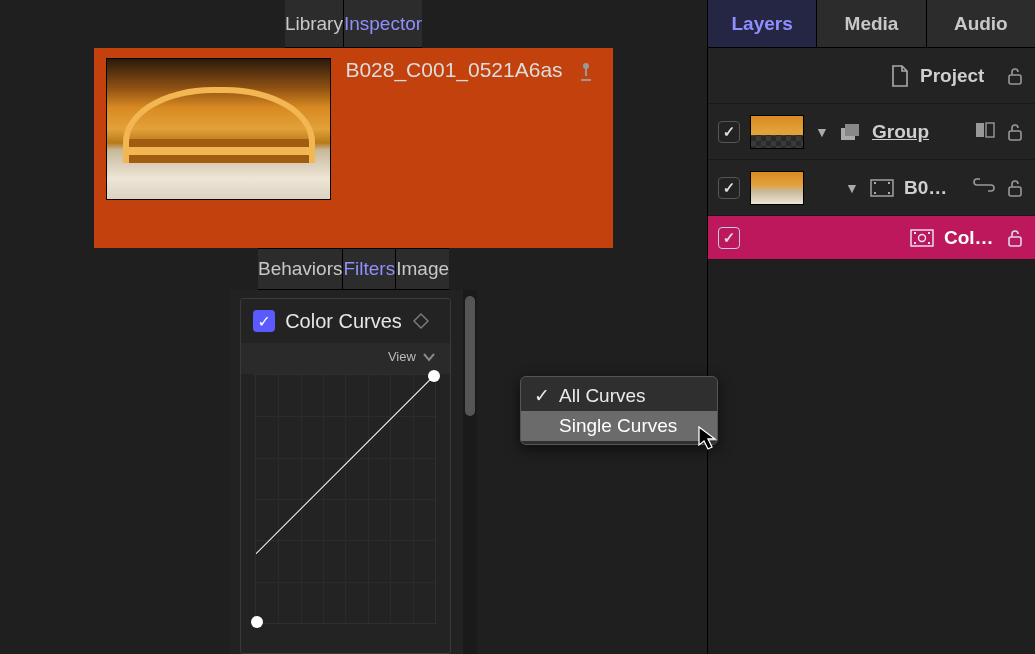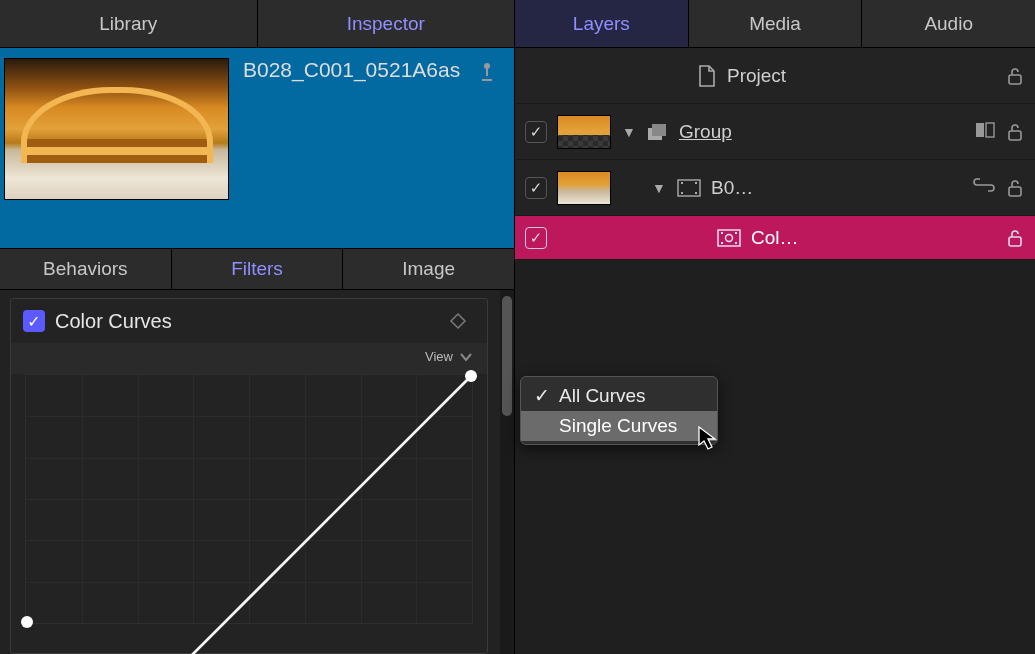--- a/index.html
+++ b/index.html
@@ -1,29 +1,29 @@
 <!DOCTYPE html>
 <html><head>
 <meta charset="utf-8">
 <style>
   * { box-sizing: border-box; margin: 0; padding: 0; font-family: -apple-system, "Helvetica Neue", Arial, sans-serif; }
   body { background: #1f1f1f; width: 1035px; height: 654px; overflow: hidden; color: #c8c8c8; font-size: 17px; user-select: none; position: relative; }
   
   .layout { display: flex; width: 100%; height: 100%; }
-  .left-col { width: 515px; display: flex; flex-direction: column; border-right: 1px solid #000; }
-  .right-col { flex: 1; display: flex; flex-direction: column; }
+  .left-col { width: 708px; display: flex; flex-direction: column; border-right: 1px solid #000; align-items: center; }
+  .right-col { flex: 1; display: flex; flex-direction: column; font-weight: bold; }
   
   
   .top-tabs { display: flex; height: 48px; background: #2c2c2c; border-bottom: 1px solid #000; }
   .top-tab { flex: 1; display: flex; align-items: center; justify-content: center; font-size: 19px; color: #c8c8c8; cursor: pointer; border-right: 1px solid #000; }
   .top-tab:last-child { border-right: none; }
   .top-tab.active { color: #8f8fff; }
   
   
-  .clip-header { display: flex; align-items: flex-start; padding: 10px 12px 20px 4px; gap: 14px; height: 200px; background: #0369a1; }
+  .clip-header { display: flex; align-items: flex-start; padding: 10px 12px 20px 12px; gap: 14px; height: 200px; background: #c2410c; }
   .thumb-large { width: 225px; height: 142px; border: 1px solid #000; background: linear-gradient(to bottom, #2a1a0c 0%, #8c4f12 20%, #d98a22 35%, #e3a13a 50%, #b77a1a 60%, #c8b89a 65%, #ede5d6 85%, #ded3c1 100%); position: relative; overflow: hidden; }
   .thumb-large::after { content:""; position:absolute; left:50%; top:28px; transform:translateX(-50%); width:180px; height:70px; border-radius: 90px 90px 0 0 / 55px 55px 0 0; border-top: 6px solid #f2b752; border-left: 6px solid #f2b752; border-right: 6px solid #f2b752; box-shadow: inset 0 -8px 0 #a05c10, inset 0 -16px 0 #f2b752, inset 0 -24px 0 #a05c10; }
   .clip-title { font-size: 21px; color: #ddd; padding-top: 0; }
   .pin { margin-left: auto; margin-right: 6px; color: #999; display:flex; flex-direction:column; align-items:center; gap:2px; padding-top:4px; }
   
   
   .sub-tabs { display: flex; height: 42px; background: #2c2c2c; border-top: 1px solid #000; border-bottom: 1px solid #000; }
   .sub-tab { flex: 1; display:flex; align-items:center; justify-content:center; font-size: 19px; color:#c8c8c8; cursor:pointer; border-right:1px solid #000;}
   .sub-tab:last-child{border-right:none;}
   .sub-tab.active { color:#8f8fff; }

